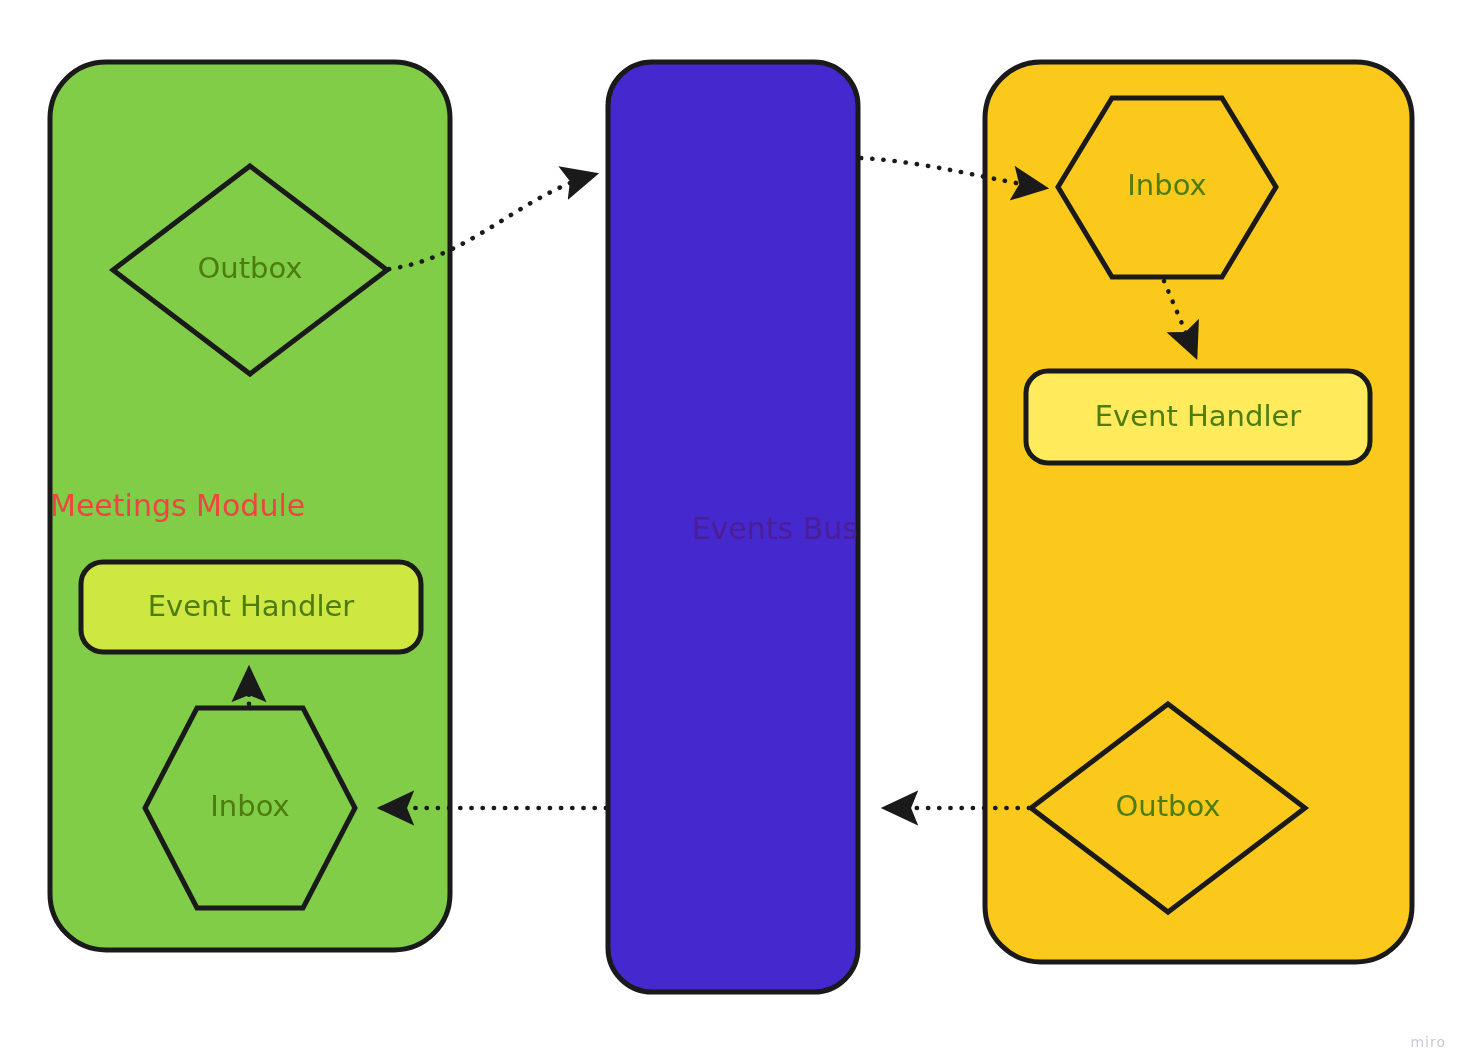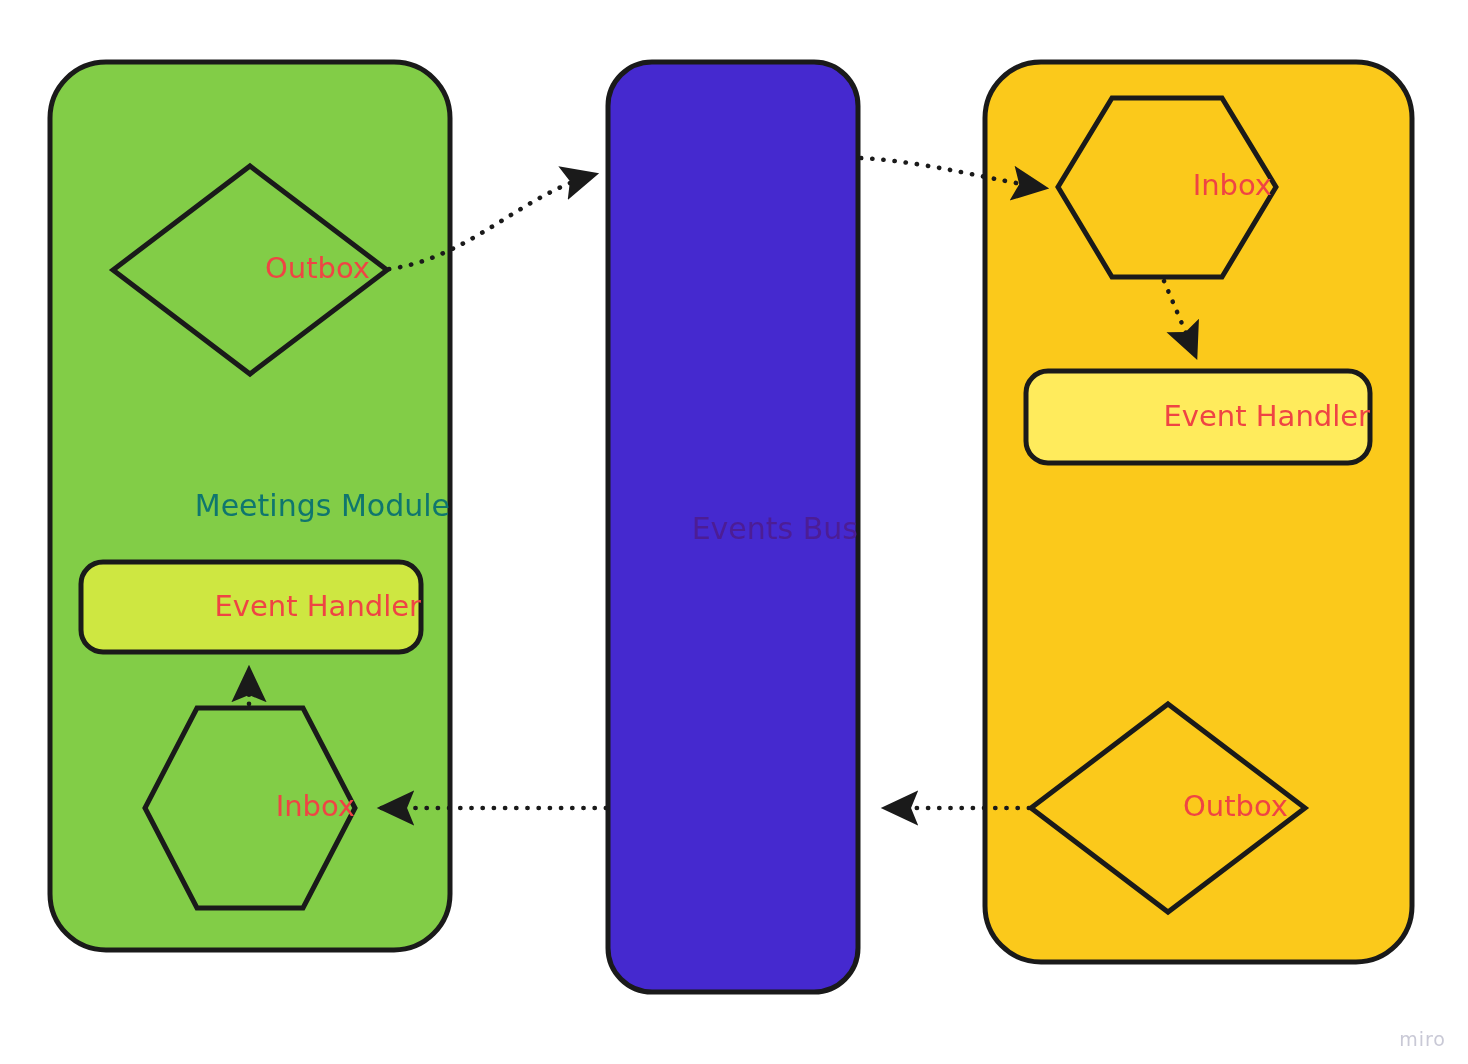--- a/index.html
+++ b/index.html
@@ -22,49 +22,49 @@
   }
   #diagram-svg {
     position: absolute;
     left: 0;
     top: 0;
     width: 1468px;
     height: 1064px;
   }
   .panel-label {
     position: absolute;
-    text-align: right;
+    text-align: left;
     font-size: 30px;
     line-height: 1.1;
-    color: #0f766e;
+    color: #ef4444;
     white-space: nowrap;
     pointer-events: none;
   }
   .node-label {
     position: absolute;
-    text-align: right;
+    text-align: center;
     font-size: 29px;
     line-height: 1.1;
-    color: #ef4444;
+    color: #4d7c0f;
     white-space: nowrap;
     pointer-events: none;
   }
   .bus-label {
     position: absolute;
     text-align: right;
     font-size: 30px;
     color: #4c1d95;
     white-space: nowrap;
     pointer-events: none;
   }
   .watermark {
     position: absolute;
     right: 22px;
     bottom: 14px;
-    font-size: 19px;
+    font-size: 14px;
     letter-spacing: 1px;
     color: #c9c9d6;
     font-family: "DejaVu Sans", sans-serif;
   }
 </style>
 </head>
 <body>
 
 <div id="canvas">
 

